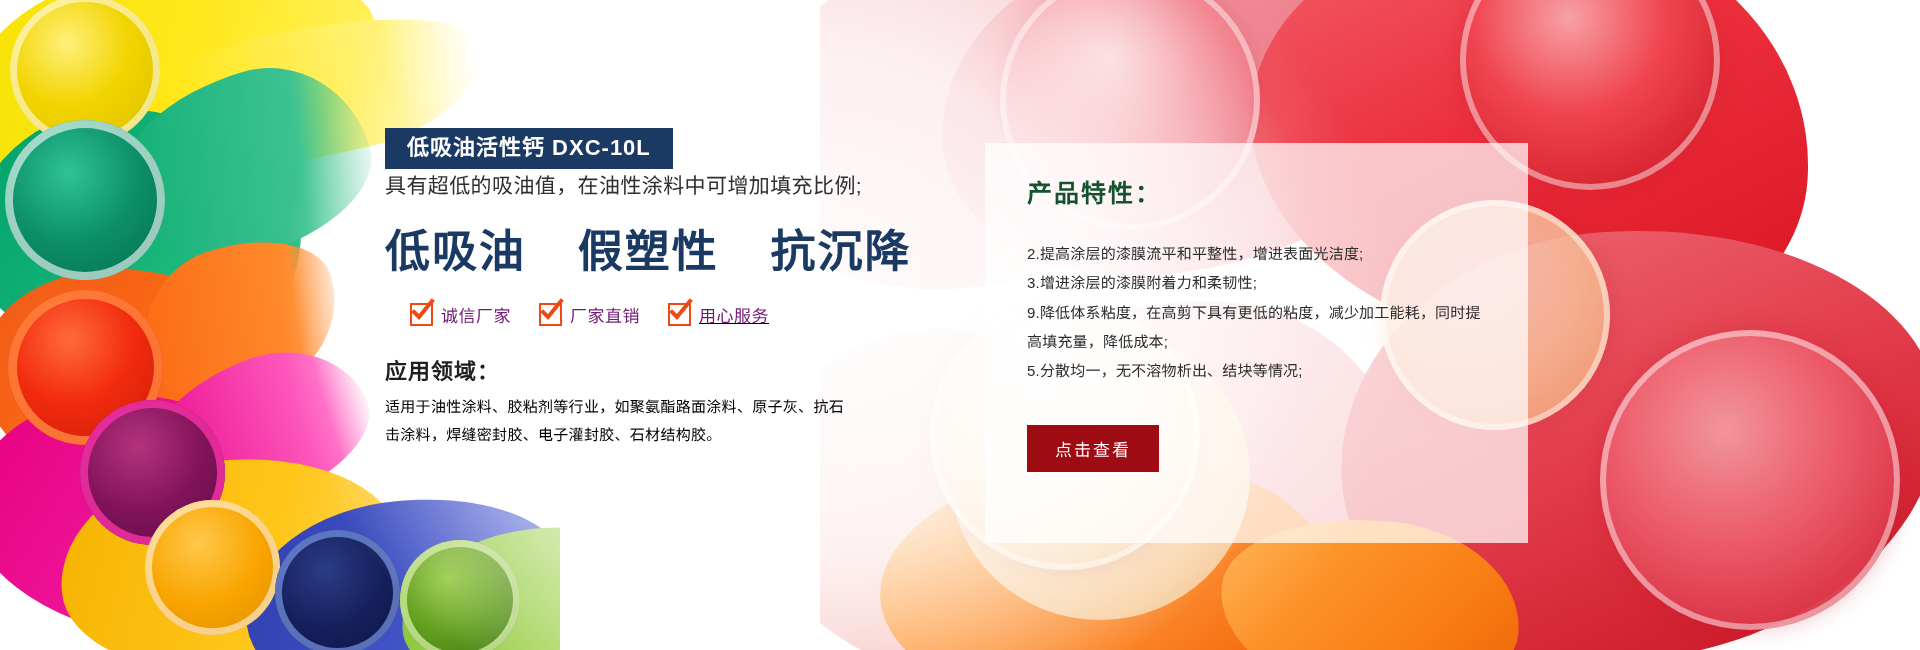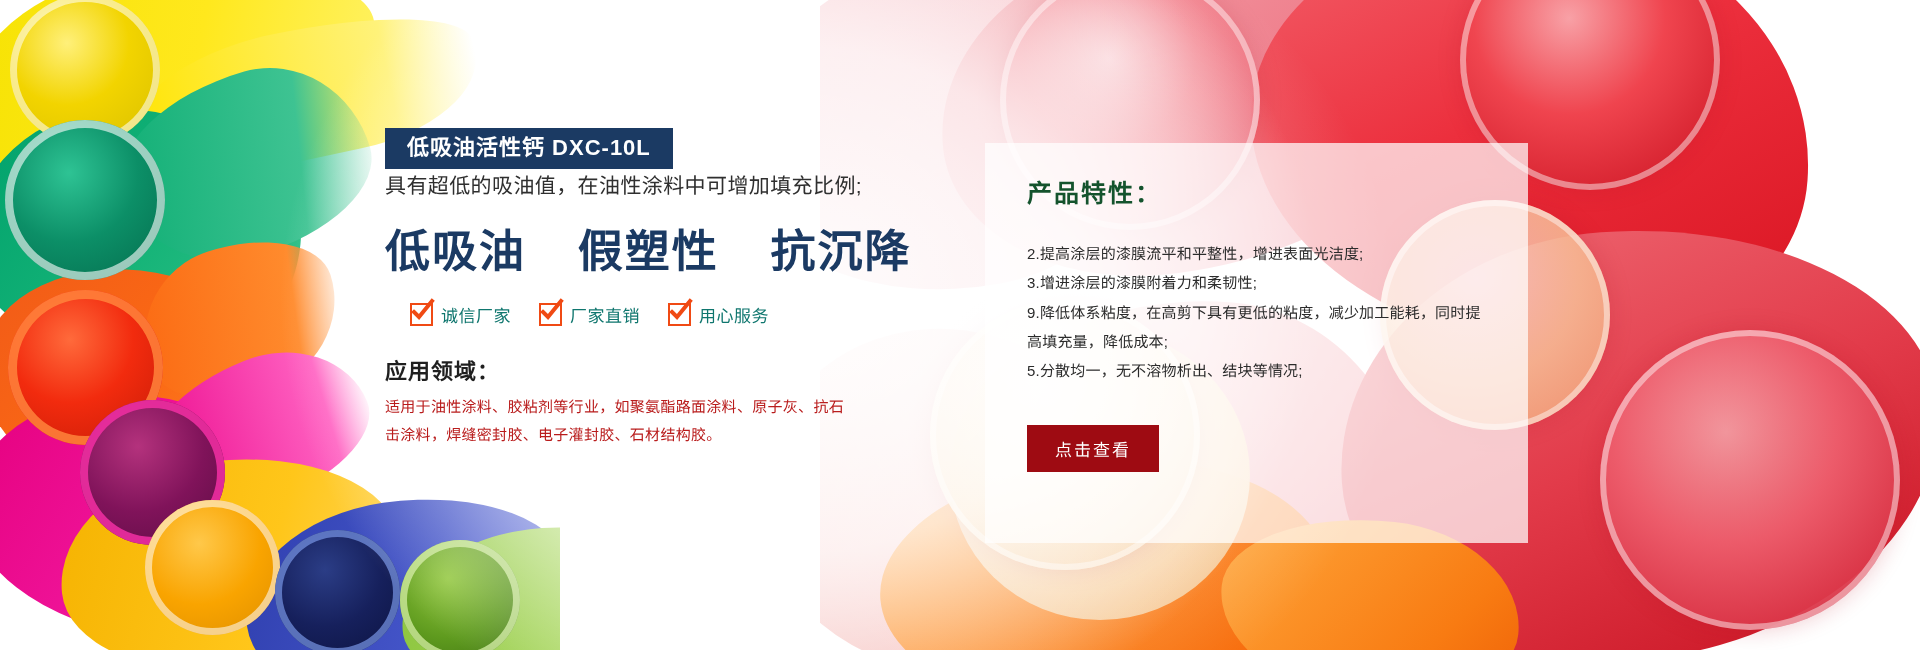--- a/index.html
+++ b/index.html
@@ -167,35 +167,35 @@
     font-size:45px;font-weight:bold;color:#1b3a63;
     letter-spacing:2px;
     white-space:nowrap;
     text-shadow:1px 1px 0 rgba(255,255,255,.6);
   }
   .headline span{margin-right:34px;}
   .headline span:last-child{margin-right:0;}
 
   .checks{margin-top:22px;margin-left:25px;display:flex;align-items:center;}
   .check-item{display:flex;align-items:center;margin-right:28px;}
-  .check-item:last-child{margin-right:0;}
+  .check-item:last-child{margin-right:0;text-decoration:underline;}
   .cbox{
     width:19px;height:19px;flex:0 0 19px;
     border:2px solid #f04a14;position:relative;margin-right:8px;
   }
   .cbox svg{position:absolute;left:-3px;top:-7px;}
-  .check-label{font-size:17px;color:#0f766e;letter-spacing:.5px;}
+  .check-label{font-size:17px;color:#701a75;letter-spacing:.5px;}
 
   .section-head{
     margin-top:26px;
     font-size:22px;font-weight:bold;color:#1f1f1f;letter-spacing:1px;
   }
   .section-body{
     margin-top:8px;
-    font-size:15px;color:#b91c1c;line-height:1.85;
+    font-size:15px;color:#000000;line-height:1.85;
     width:465px;letter-spacing:.3px;
   }
 
   
   .panel{
     position:absolute;left:985px;top:143px;width:543px;height:400px;
     background:rgba(255,255,255,.72);
     box-sizing:border-box;
     padding:30px 42px 0 42px;
   }

